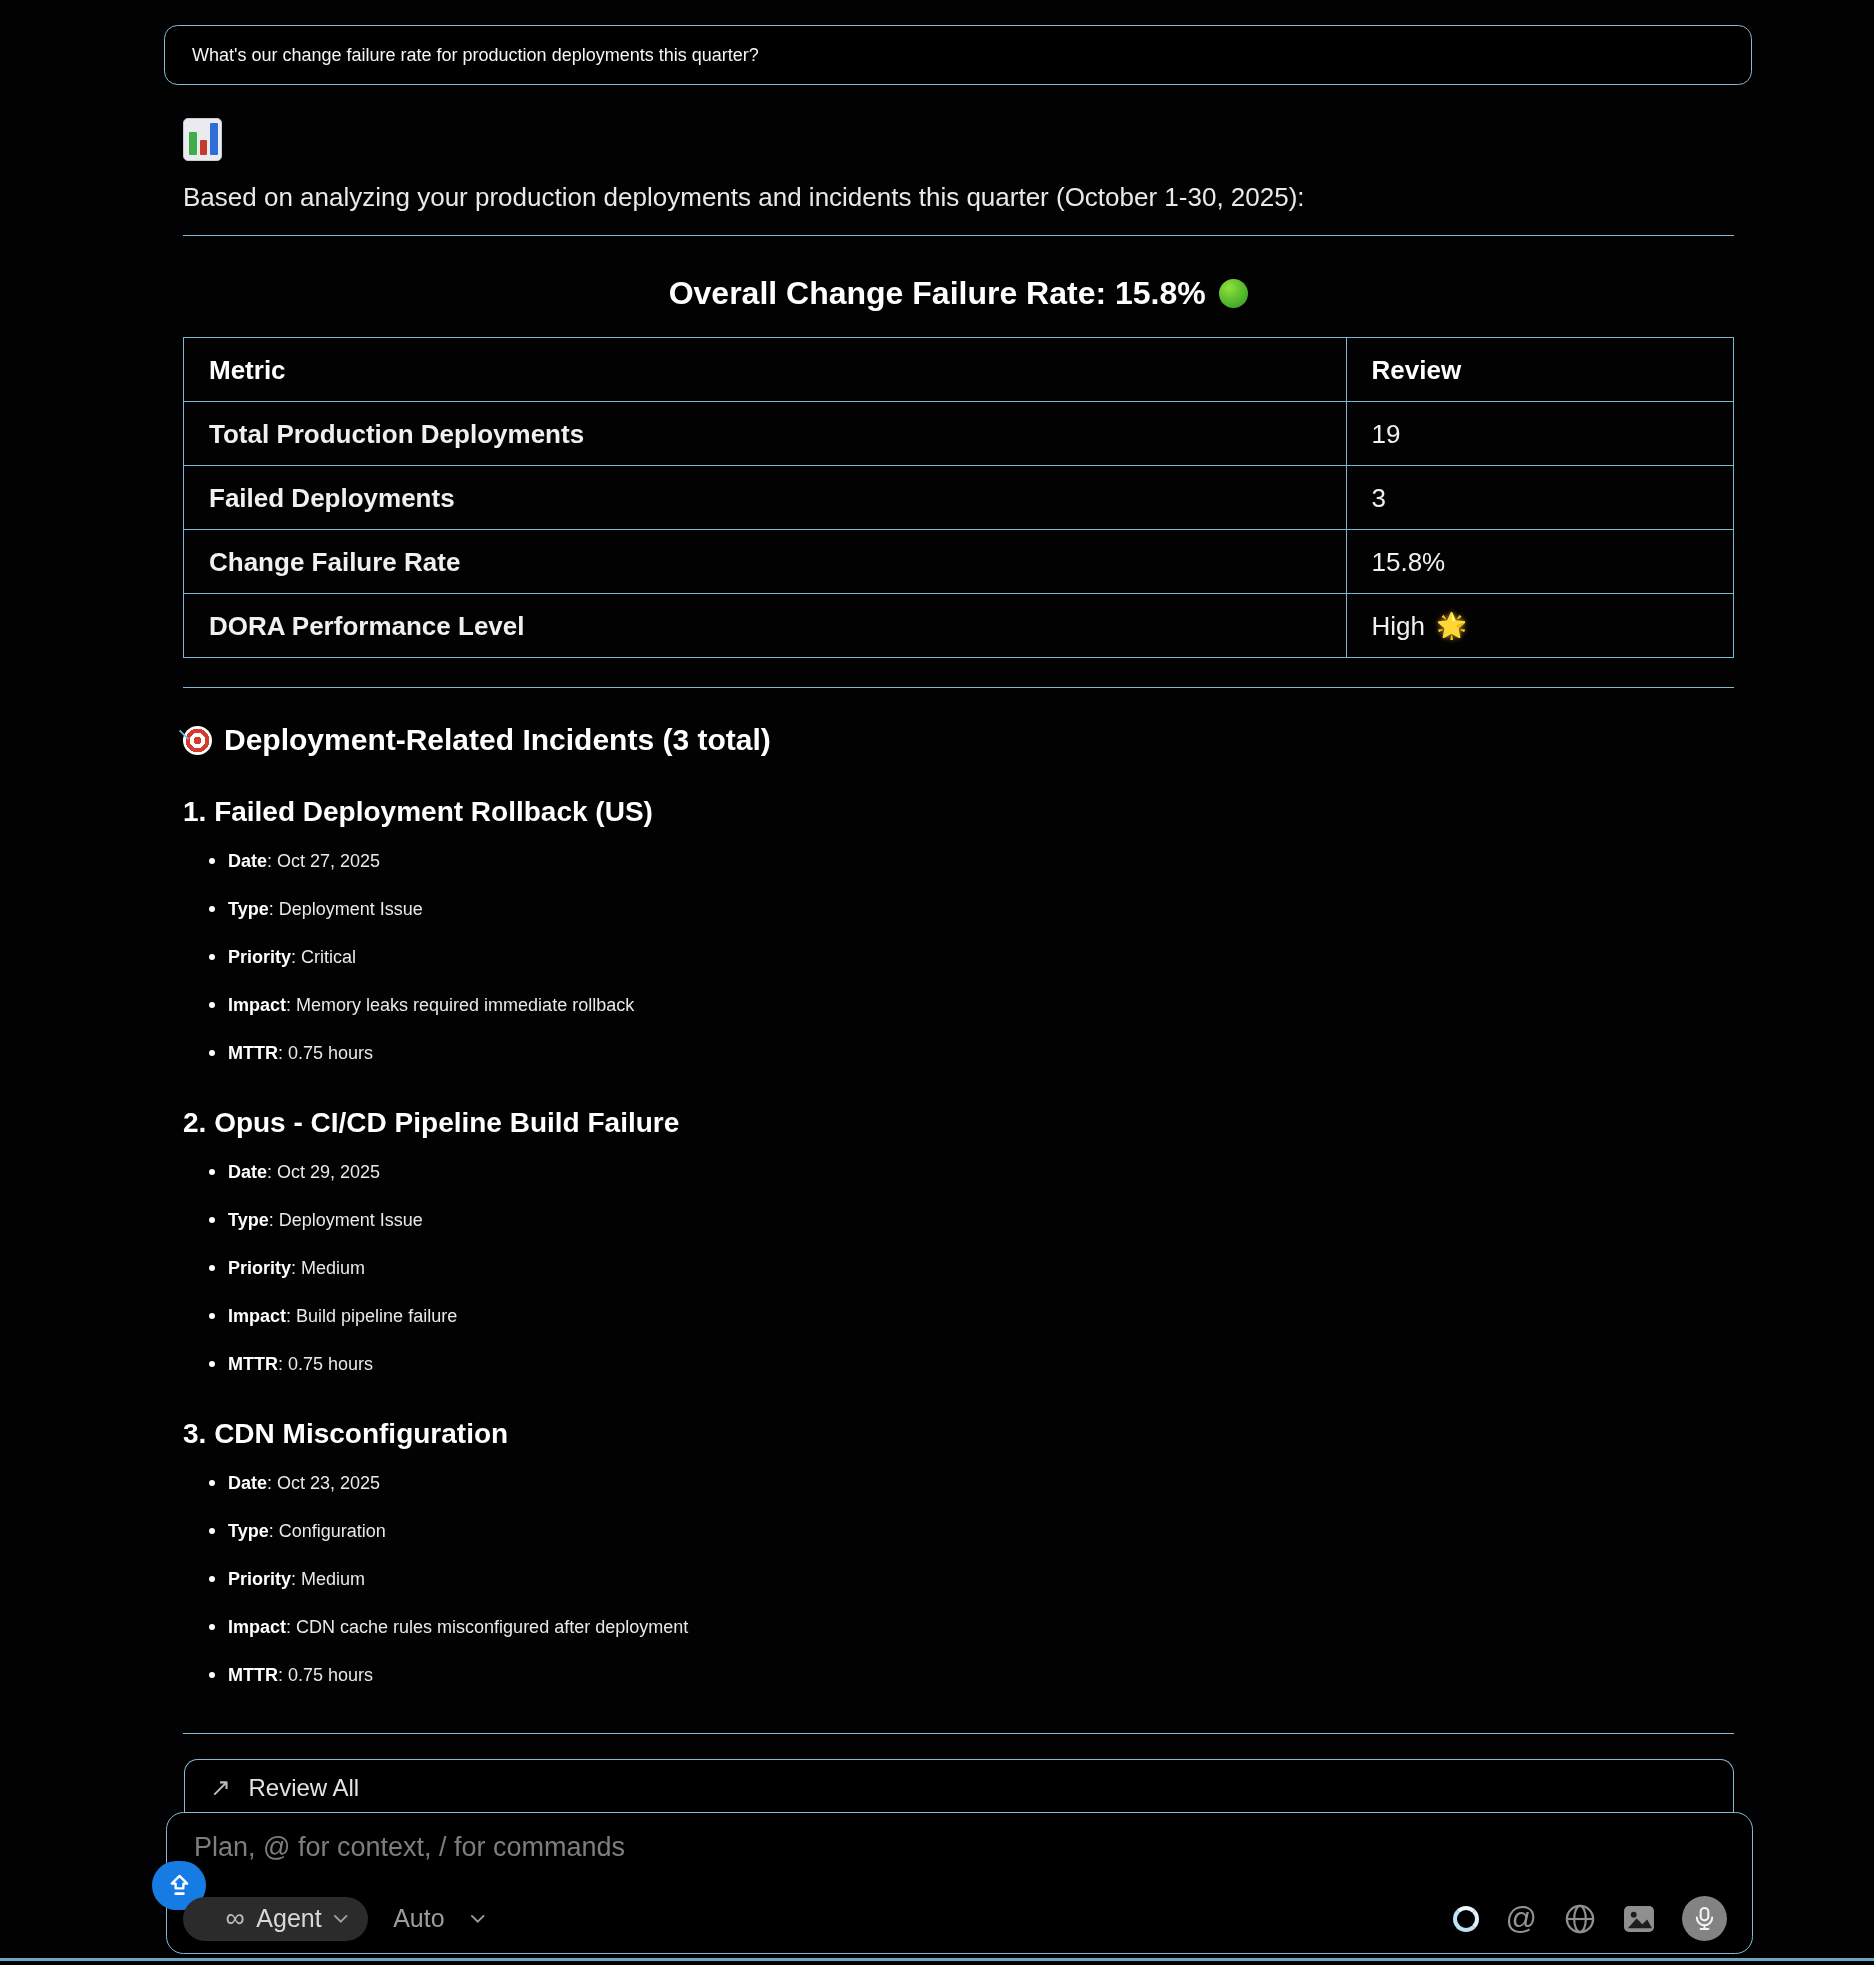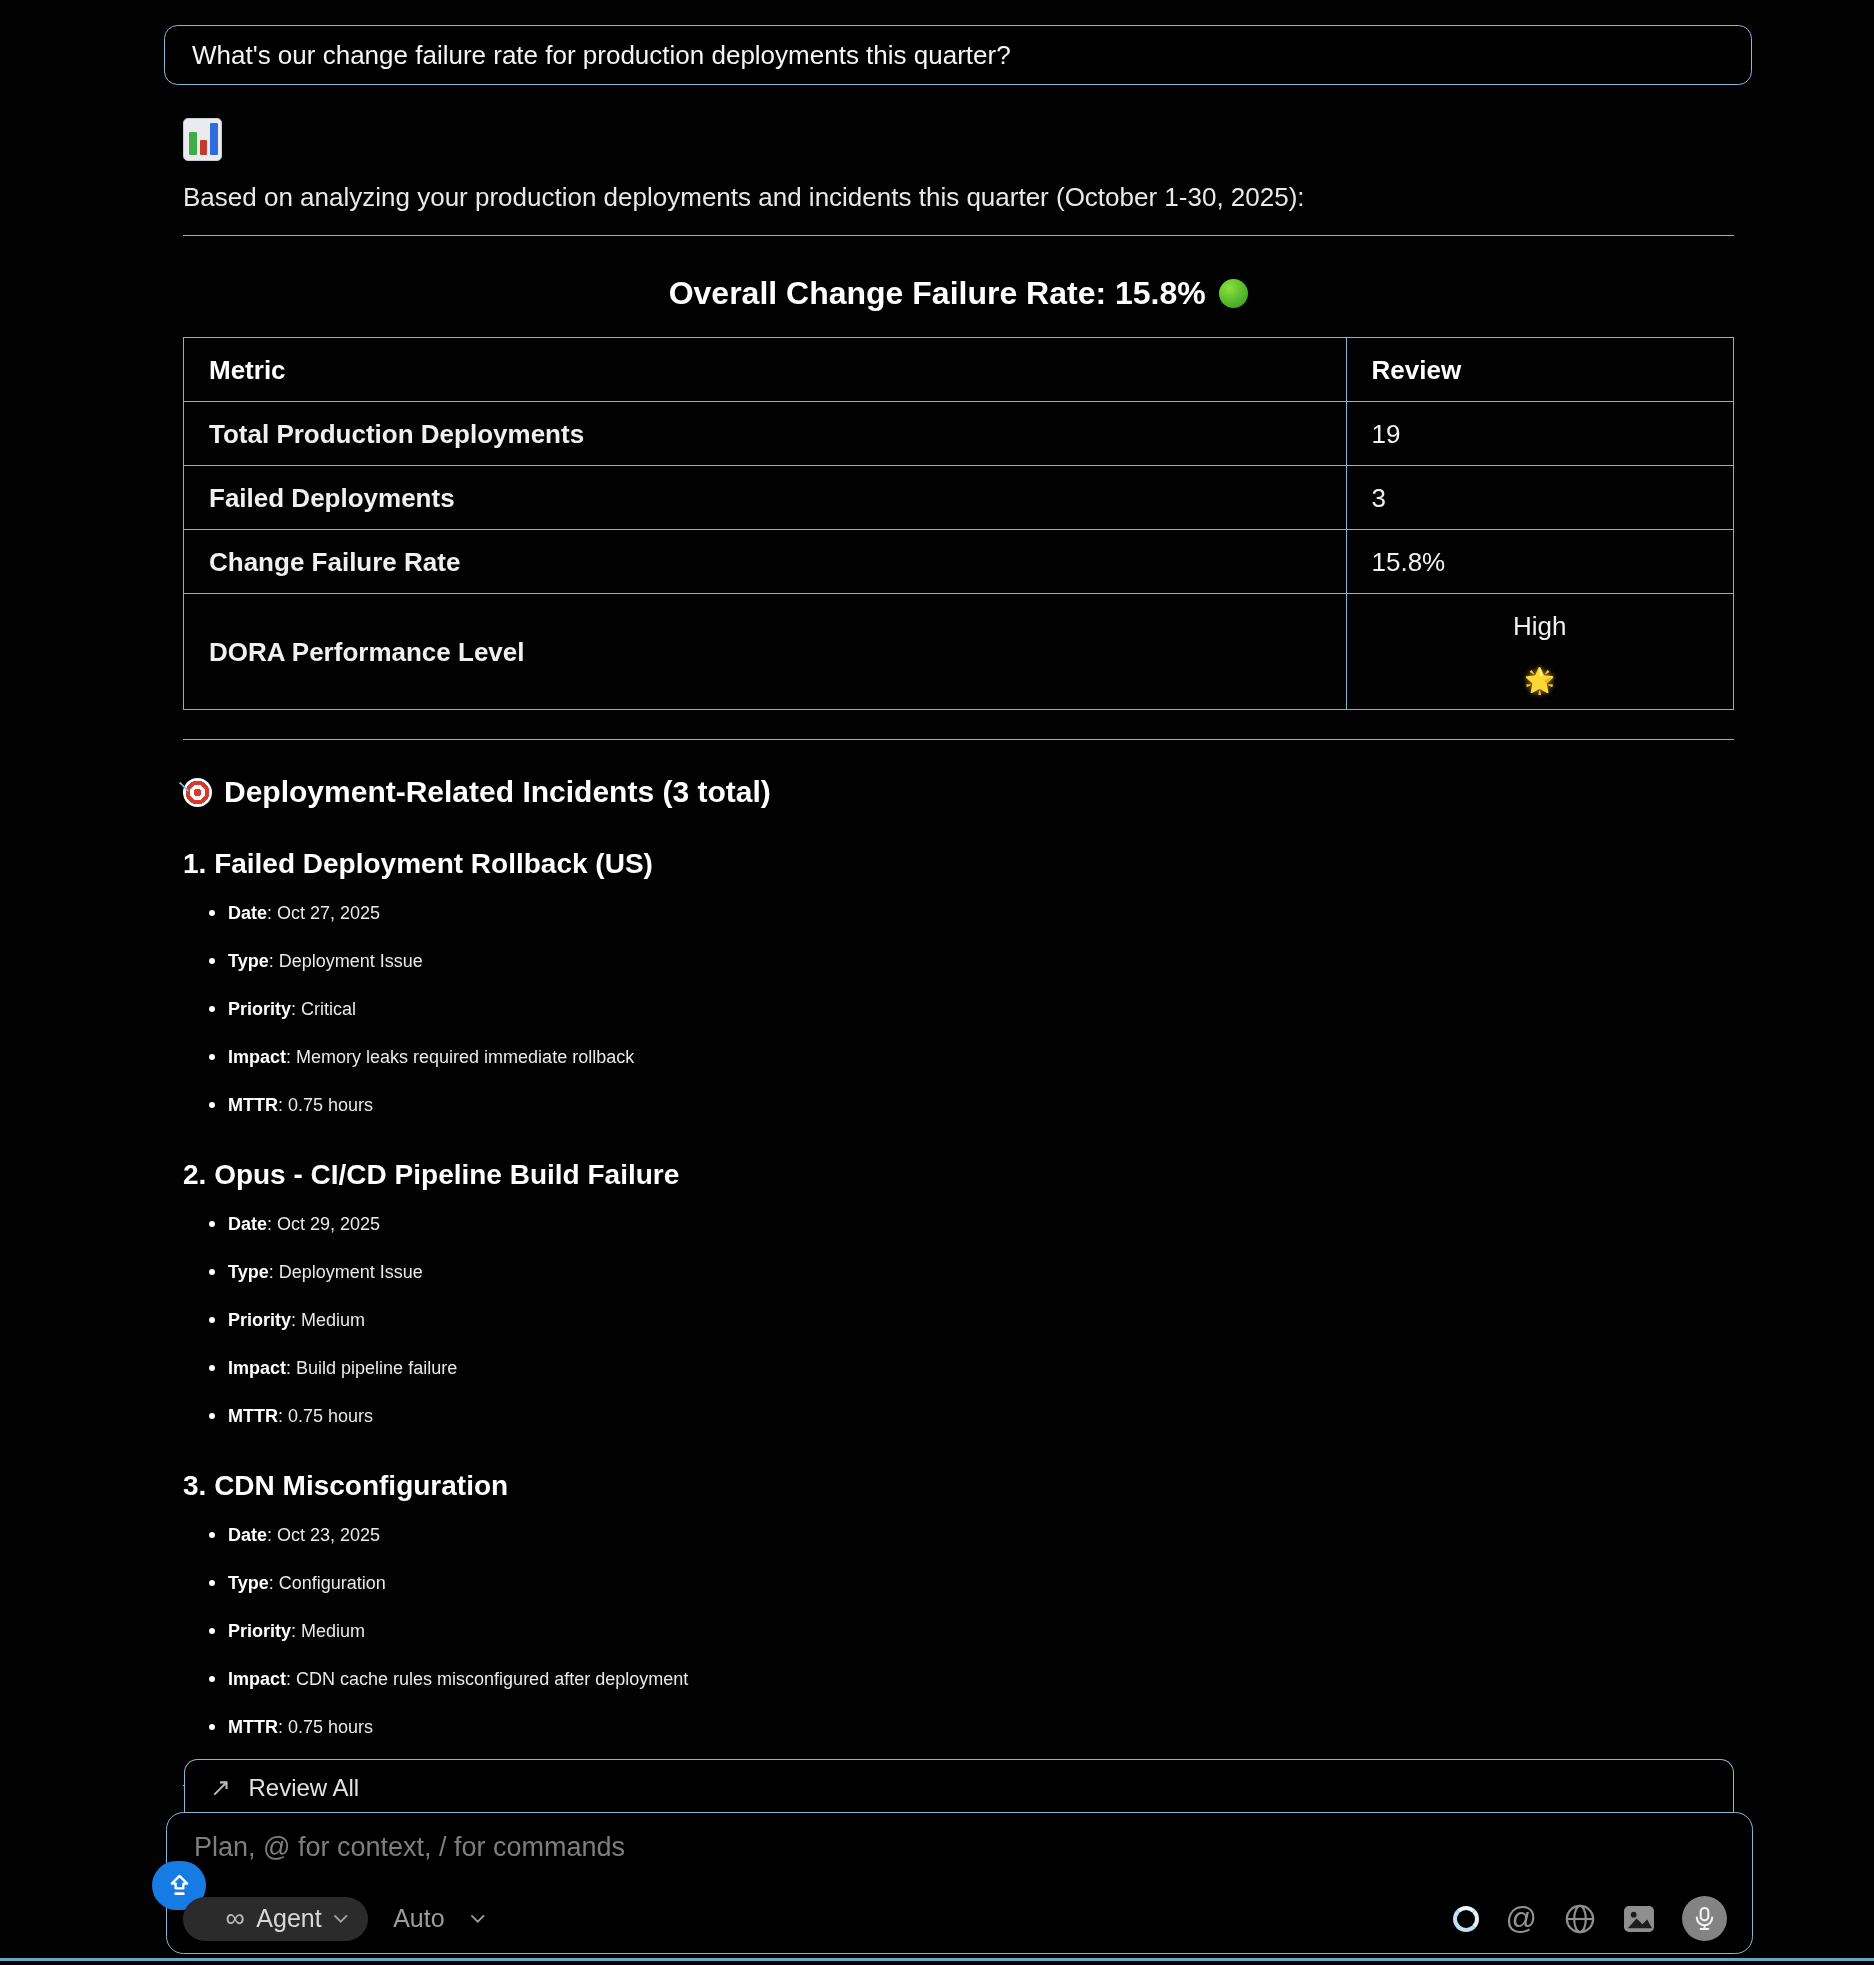--- a/index.html
+++ b/index.html
@@ -8,21 +8,21 @@
     position:relative; width:1875px; height:1966px; overflow:hidden;
     background:#020202; color:#ececec;
     font-family:"Liberation Sans", sans-serif;
   }
 
   
   .user-bubble {
     position:absolute; left:164px; top:25px; width:1588px; height:60px;
     border:1.9px solid #88bad7; border-radius:13.6px;
     display:flex; align-items:center; padding:0 27px;
-    font-size:26px; color:#f5f5f5; background:#000;
+    font-size:18px; color:#f5f5f5; background:#000;
   }
 
   
   .content { position:absolute; left:183px; top:93px; width:1551px; }
 
   .h1 { display:flex; align-items:center; gap:15.5px; margin-top:25px;
         font-size:38px; font-weight:bold; color:#ffffff; line-height:1.15; }
   .intro { margin-top:21.3px; font-size:26px; color:#e9e9e9; line-height:30px; }
 
   .hr { margin-top:23px; height:0; border:none; border-top:1.9px solid #85b8d5; }
@@ -34,21 +34,21 @@
 
   table.metrics { margin-top:25px; width:100%; border-collapse:collapse;
                   border:1.9px solid #7db5d3; }
   table.metrics th, table.metrics td {
     border:1.9px solid #7db5d3; text-align:left; vertical-align:middle;
     padding:16.5px 25px; font-size:26px; line-height:30px; color:#f0f0f0;
   }
   table.metrics th { font-weight:bold; color:#ffffff; }
   td.metric-cell { width:75%; font-weight:bold; color:#ffffff; }
   td.value-cell  { font-weight:normal; color:#f0f0f0; }
-  .value-flex { display:flex; align-items:center; gap:27px;flex-direction:column; }
+  .value-flex { display:flex; align-items:center; gap:11px; }
 
   .h2-incidents { display:flex; align-items:center; gap:12px; margin-top:35px;
                   font-size:30px; font-weight:bold; color:#ffffff; }
 
   .h3 { margin-top:39px; font-size:28px; font-weight:bold; color:#ffffff; line-height:32px; }
   ul.detail-list { margin:15.5px 0 0 0; padding-left:45px; }
   ul.detail-list li { font-size:18px; line-height:30px; margin-top:17px; color:#e9e9e9; }
   ul.detail-list li::marker { color:#ffffff; font-size:21.3px; }
   ul.detail-list b { color:#ffffff; }
   ul.detail-list b::after { content:": "; font-weight:normal; color:#e9e9e9; }

